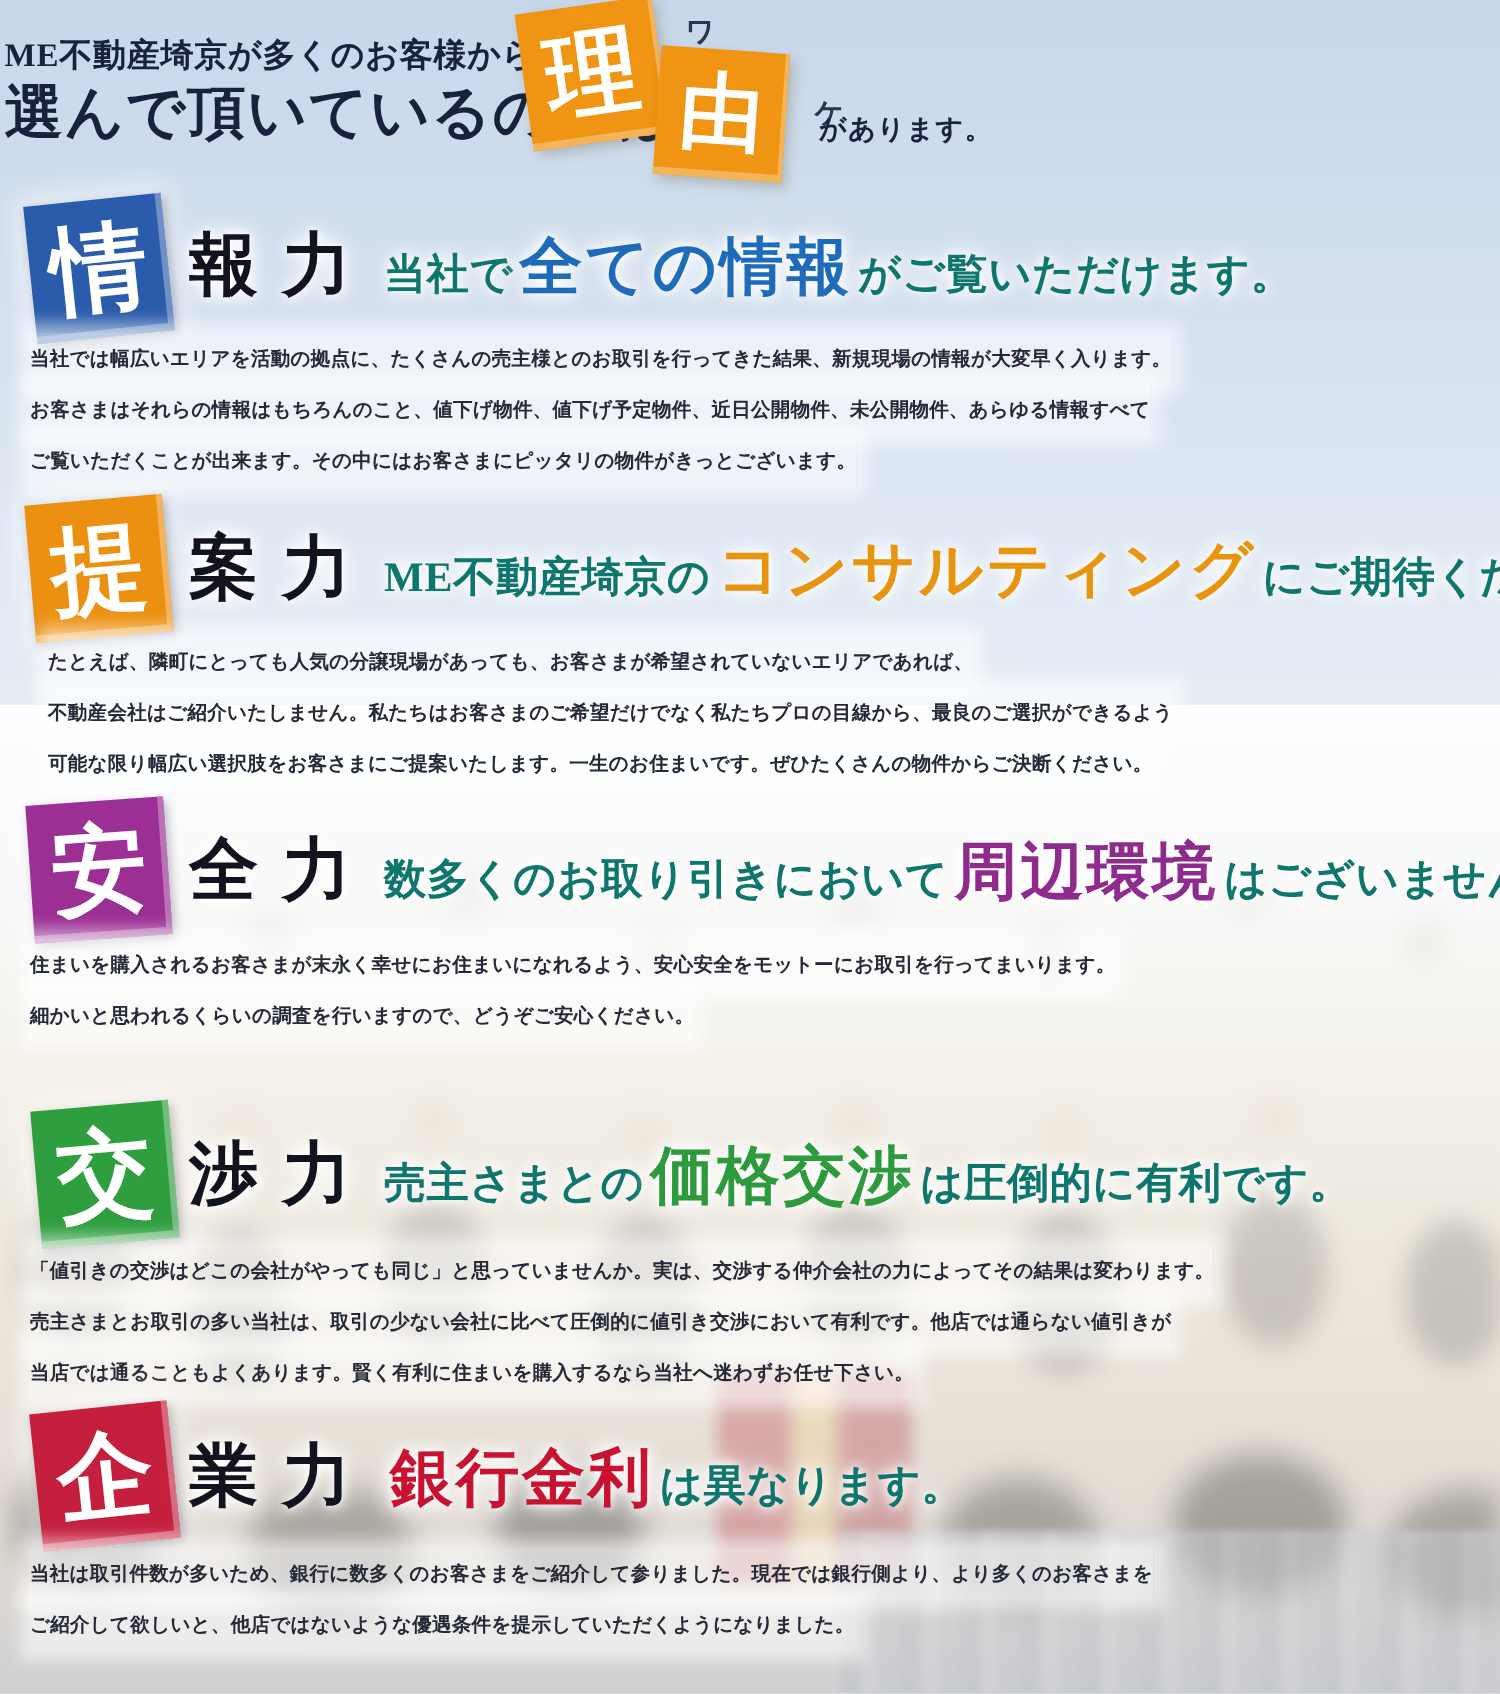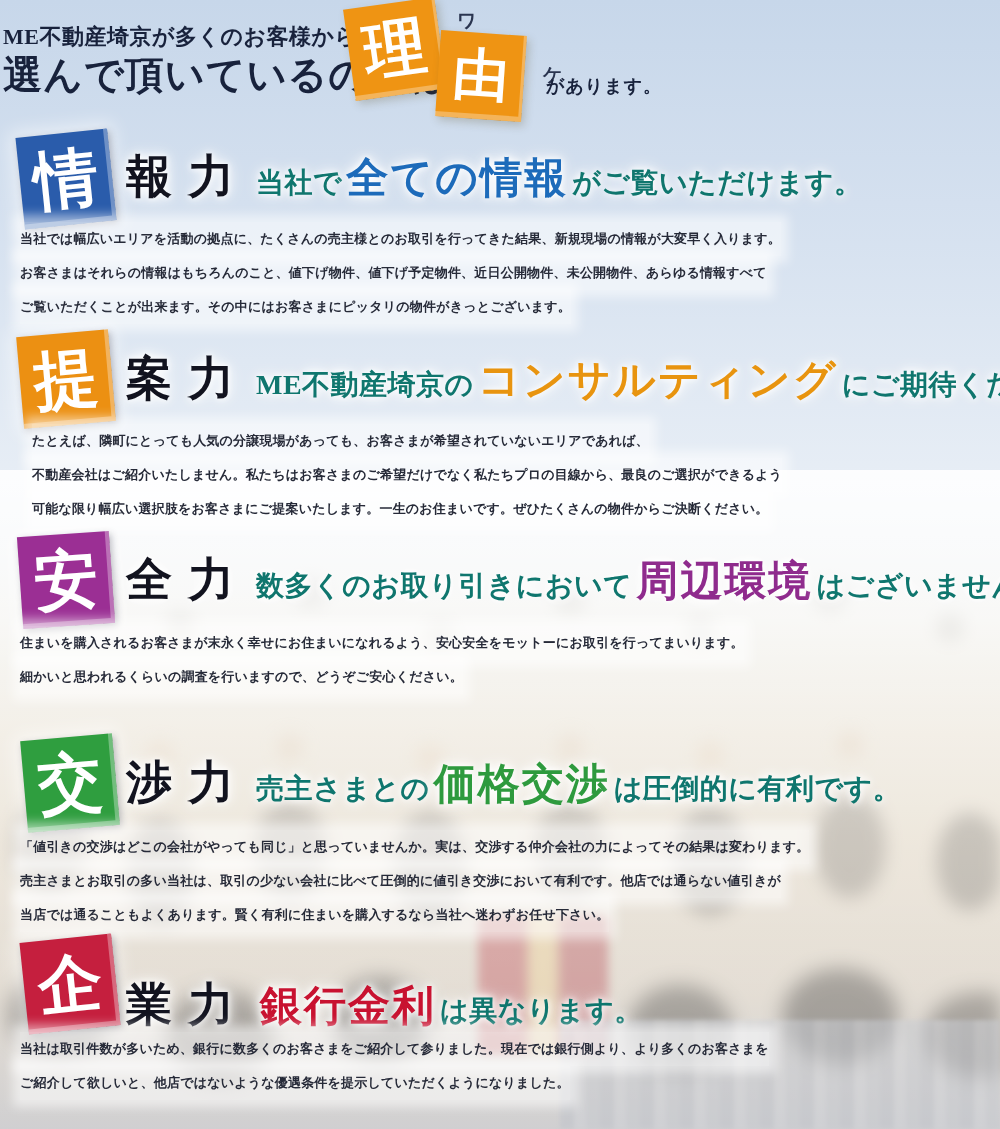--- a/index.html
+++ b/index.html
@@ -168,21 +168,21 @@
     </div>
     <div class="abs bodytxt" style="left:20px;top:830px;">
       <p>「値引きの交渉はどこの会社がやっても同じ」と思っていませんか。実は、交渉する仲介会社の力によってその結果は変わります。</p>
       <p>売主さまとお取引の多い当社は、取引の少ない会社に比べて圧倒的に値引き交渉において有利です。他店では通らない値引きが</p>
       <p>当店では通ることもよくあります。賢く有利に住まいを購入するなら当社へ迷わずお任せ下さい。</p>
     </div>
   </section>
 
   <section>
     <div class="abs badge" style="left: 24px; top: 938px; transform: rotate(-6deg); background: rgb(197, 31, 62);">企</div>
-    <div class="abs sec-head" style="left:126px;top:974px;text-align:right;">
+    <div class="abs sec-head" style="left:126px;top:953px;text-align:right;">
       <span class="t-main">業力</span>
       <span class="t-em" style="color: rgb(200, 18, 48);">銀行金利</span>
       <span class="t-post">は異なります。</span>
     </div>
     <div class="abs bodytxt" style="left:20px;top:1032px;">
       <p>当社は取引件数が多いため、銀行に数多くのお客さまをご紹介して参りました。現在では銀行側より、より多くのお客さまを</p>
       <p>ご紹介して欲しいと、他店ではないような優遇条件を提示していただくようになりました。</p>
 
     </div>
   </section>

